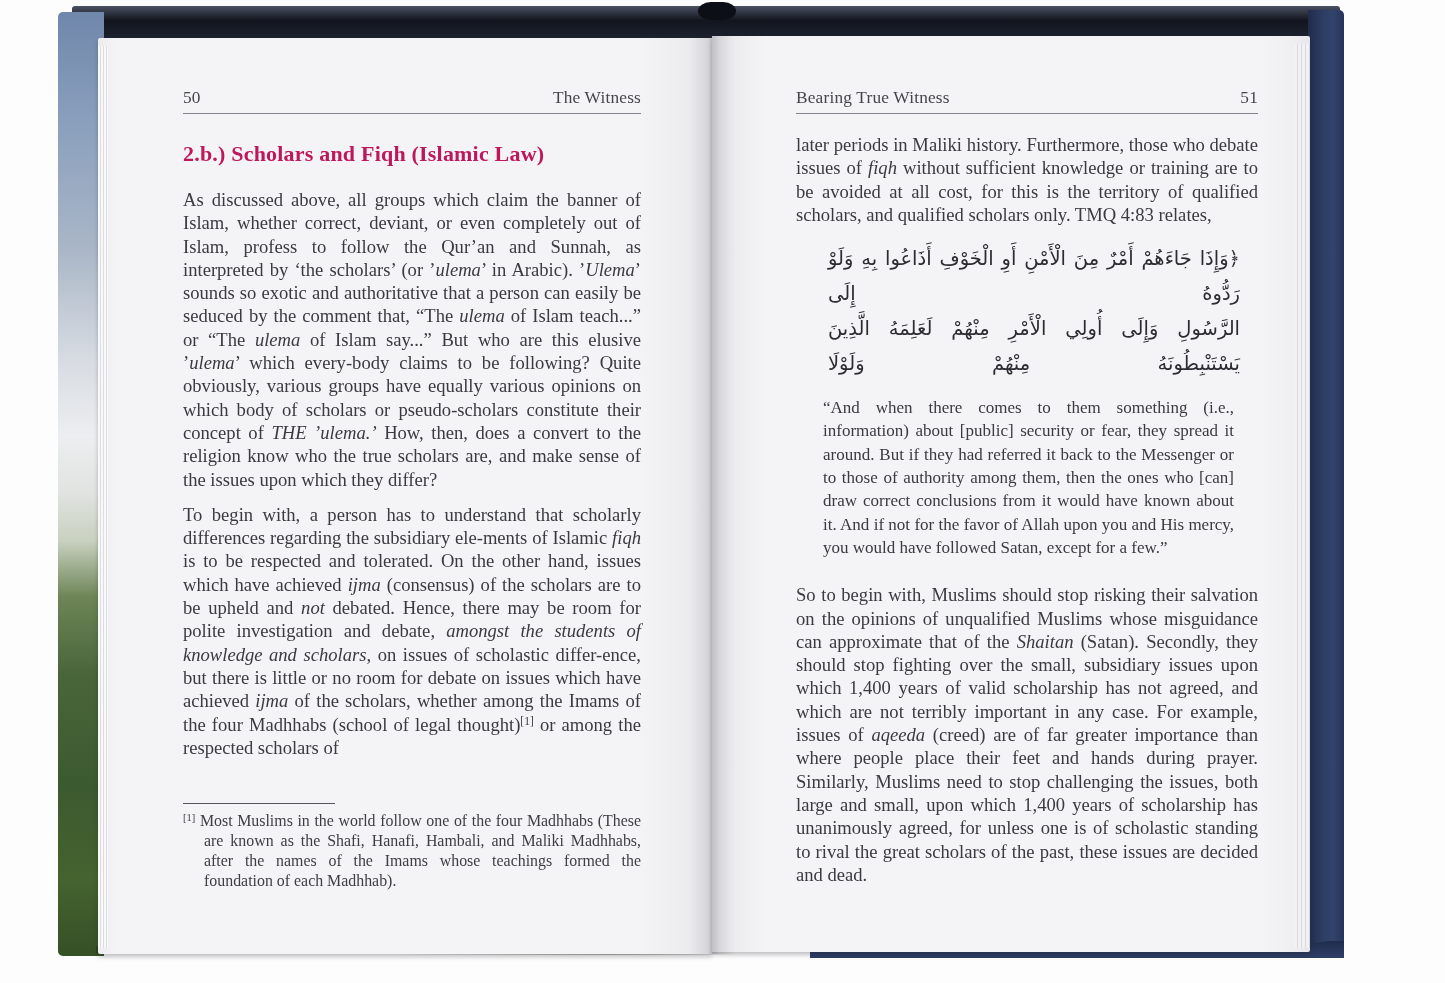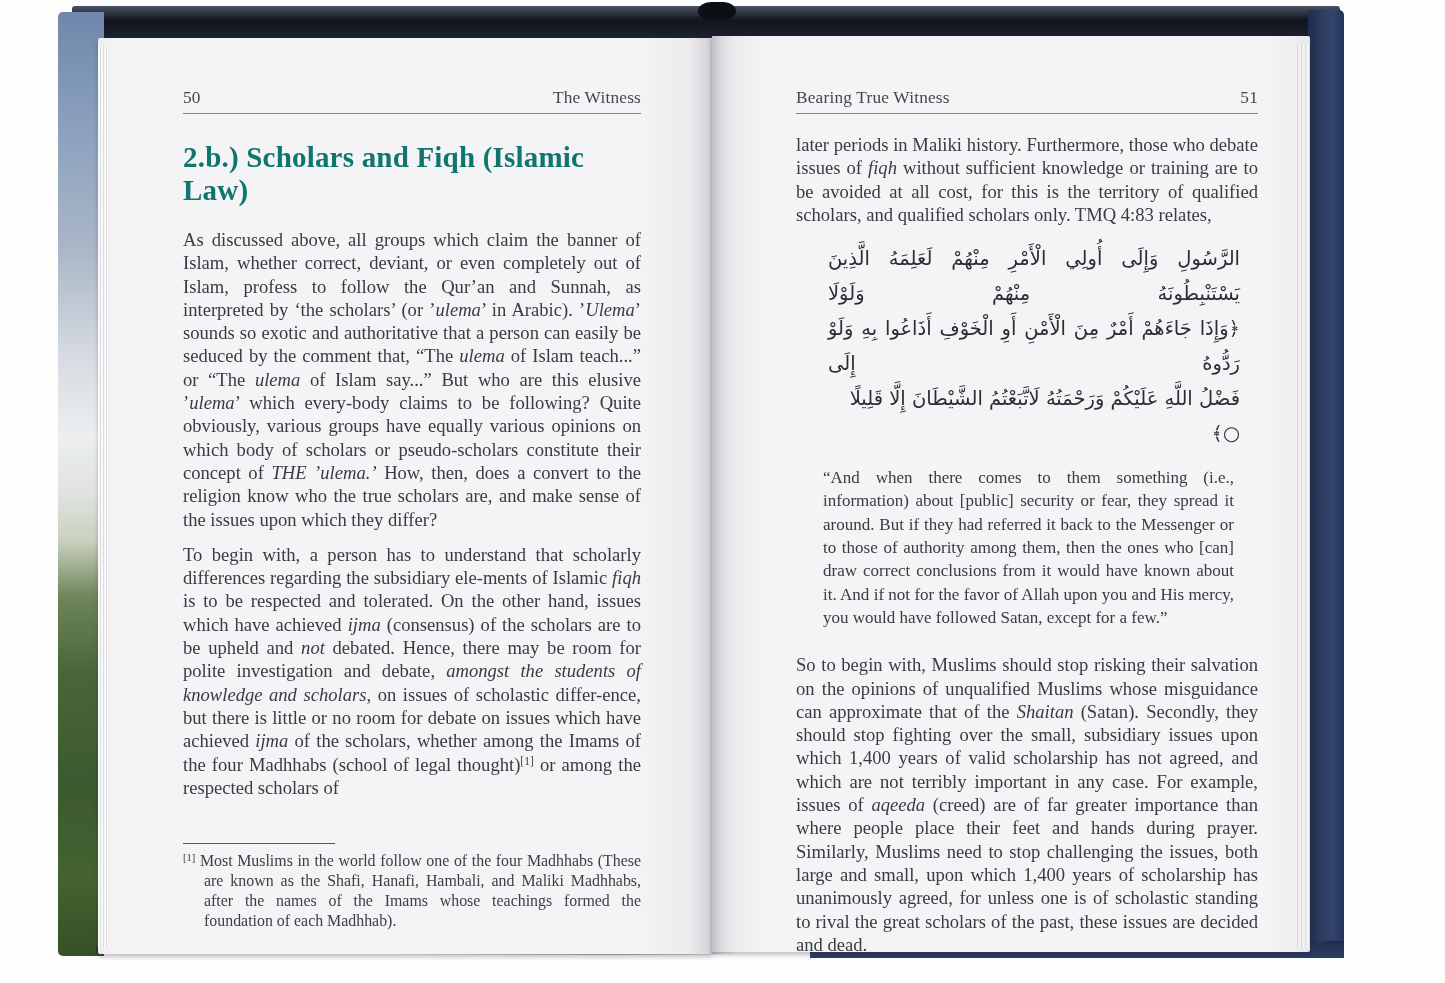--- a/index.html
+++ b/index.html
@@ -77,21 +77,21 @@
   .col{position:absolute;top:88px;}
   .col-left{left:183px;width:458px;}
   .col-right{left:796px;width:462px;}
 
   .page-header{
     display:flex;justify-content:space-between;align-items:flex-end;
     font-size:17.3px;color:#45454c;letter-spacing:.2px;
     padding-bottom:5px;border-bottom:1.2px solid #84848c;
   }
   .heading{
-    margin:27px 0 0;font-size:29px;font-weight:bold;color:#0f766e;
+    margin:27px 0 0;font-size:22px;font-weight:bold;color:#be185d;
     letter-spacing:.2px;
   }
   .body-text{
     font-size:18.6px;line-height:23.3px;color:#3a3a41;
     text-align:justify;margin:0;
   }
   .mt-para1{margin-top:21px;}
   .mt-para2{margin-top:12px;}
   .mt-top{margin-top:19px;}
   .mt-bottom{margin-top:24px;}
@@ -154,21 +154,20 @@
     </div>
   </div>
 
   <div class="col col-right">
     <div class="page-header">
       <span>Bearing True Witness</span>
       <span>51</span>
     </div>
     <p class="body-text mt-top"><span>later periods in Maliki history. Furthermore, those who debate issues of </span><i>fiqh</i><span> without sufficient knowledge or training are to be avoided at all cost, for this is the territory of qualified scholars, and qualified scholars only. TMQ 4:83 relates,</span></p>
     <div class="arabic">
+      <div class="line fill">﴿وَإِذَا جَاءَهُمْ أَمْرٌ مِنَ الْأَمْنِ أَوِ الْخَوْفِ أَذَاعُوا بِهِ وَلَوْ رَدُّوهُ إِلَى</div>
       <div class="line fill">الرَّسُولِ وَإِلَى أُولِي الْأَمْرِ مِنْهُمْ لَعَلِمَهُ الَّذِينَ يَسْتَنْبِطُونَهُ مِنْهُمْ وَلَوْلَا</div>
-      <div class="line fill">﴿وَإِذَا جَاءَهُمْ أَمْرٌ مِنَ الْأَمْنِ أَوِ الْخَوْفِ أَذَاعُوا بِهِ وَلَوْ رَدُّوهُ إِلَى</div>
-      <div class="line">فَضْلُ اللَّهِ عَلَيْكُمْ وَرَحْمَتُهُ لَاتَّبَعْتُمُ الشَّيْطَانَ إِلَّا قَلِيلًا ○﴾</div>
     </div>
     <p class="quote">“And when there comes to them something (i.e., information) about [public] security or fear, they spread it around. But if they had referred it back to the Messenger or to those of authority among them, then the ones who [can] draw correct conclusions from it would have known about it. And if not for the favor of Allah upon you and His mercy, you would have followed Satan, except for a few.”</p>
     <p class="body-text mt-bottom"><span>So to begin with, Muslims should stop risking their salvation on the opinions of unqualified Muslims whose misguidance can approximate that of the </span><i>Shaitan</i><span> (Satan). Secondly, they should stop fighting over the small, subsidiary issues upon which 1,400 years of valid scholarship has not agreed, and which are not terribly important in any case. For example, issues of </span><i>aqeeda</i><span> (creed) are of far greater importance than where people place their feet and hands during prayer. Similarly, Muslims need to stop challenging the issues, both large and small, upon which 1,400 years of scholarship has unanimously agreed, for unless one is of scholastic standing to rival the great scholars of the past, these issues are decided and dead.</span></p>
   </div>
 
 </div>
 
 </body></html>

